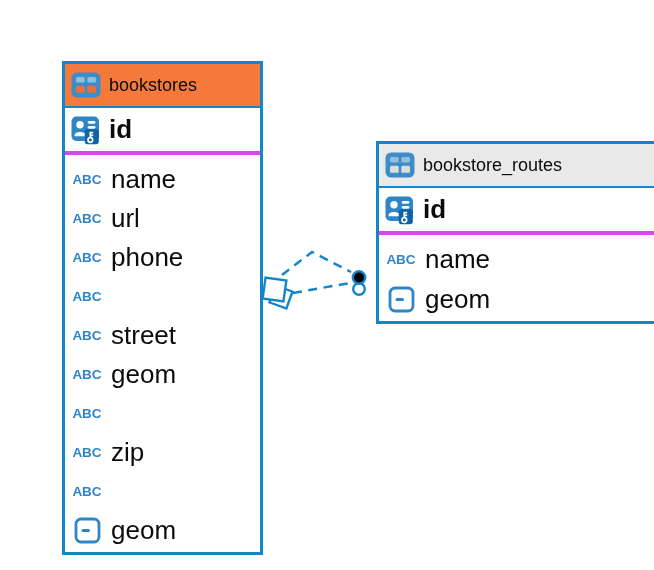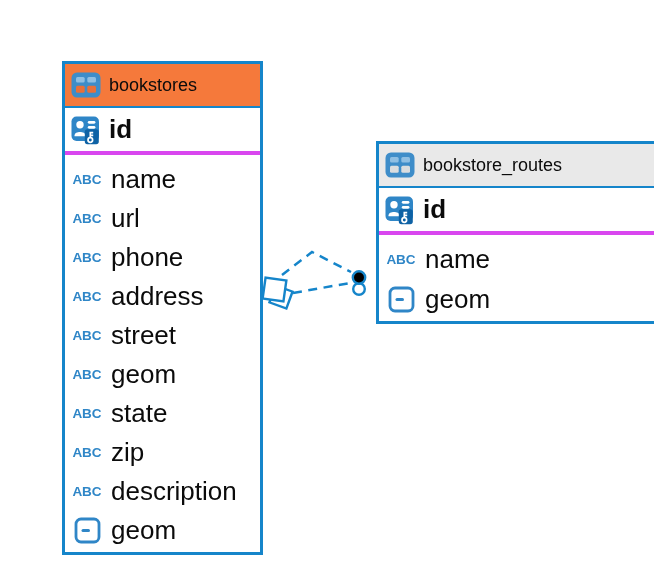--- a/index.html
+++ b/index.html
@@ -125,51 +125,48 @@
       <div class="col-row">
         <span class="icon-slot">
             <span class="abc-glyph">ABC</span>
           </span>
         <span>phone</span>
       </div>
       <div class="col-row">
         <span class="icon-slot">
             <span class="abc-glyph">ABC</span>
           </span>
-        <span>address</span>
       </div>
       <div class="col-row">
         <span class="icon-slot">
             <span class="abc-glyph">ABC</span>
           </span>
         <span>street</span>
       </div>
       <div class="col-row">
         <span class="icon-slot">
             <span class="abc-glyph">ABC</span>
           </span>
         <span>geom</span>
       </div>
       <div class="col-row">
         <span class="icon-slot">
             <span class="abc-glyph">ABC</span>
           </span>
-        <span>state</span>
       </div>
       <div class="col-row">
         <span class="icon-slot">
             <span class="abc-glyph">ABC</span>
           </span>
         <span>zip</span>
       </div>
       <div class="col-row">
         <span class="icon-slot">
             <span class="abc-glyph">ABC</span>
           </span>
-        <span>description</span>
       </div>
       <div class="col-row">
         <span class="icon-slot">
           <svg width="27" height="27" viewBox="0 0 27 27">
             <rect x="2" y="2" width="23" height="23" rx="5" fill="#ffffff" stroke="#2F86C7" stroke-width="2.8"></rect>
             <rect x="7.5" y="12" width="8.5" height="3" rx="1.5" fill="#2F86C7"></rect>
           </svg>
         </span>
         <span>geom</span>
       </div>

